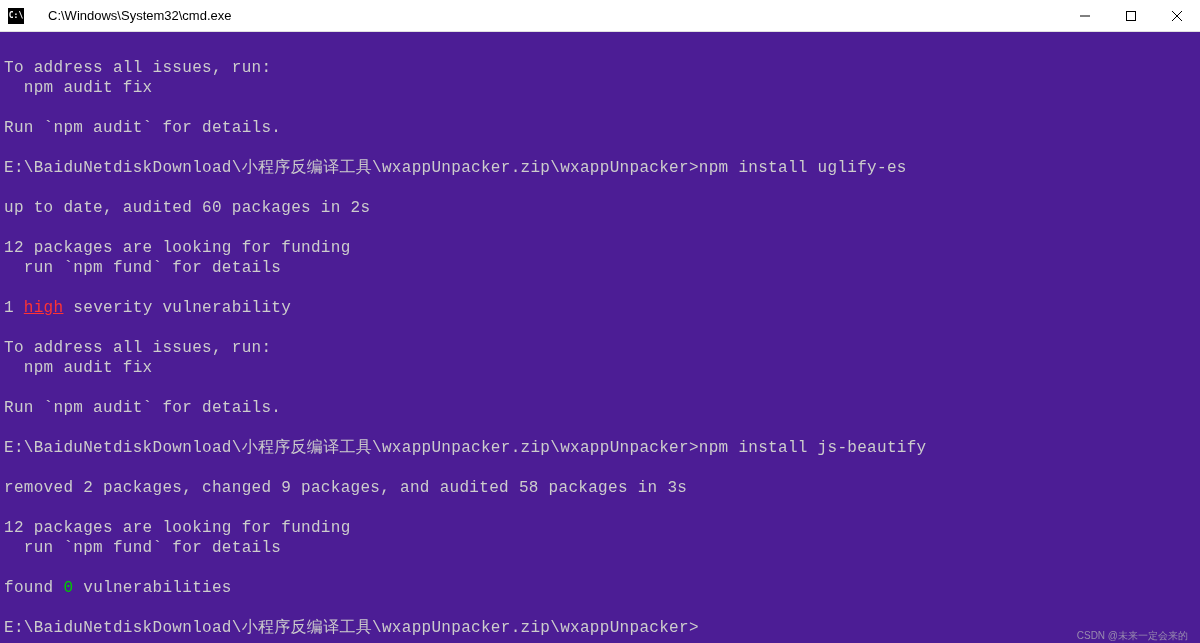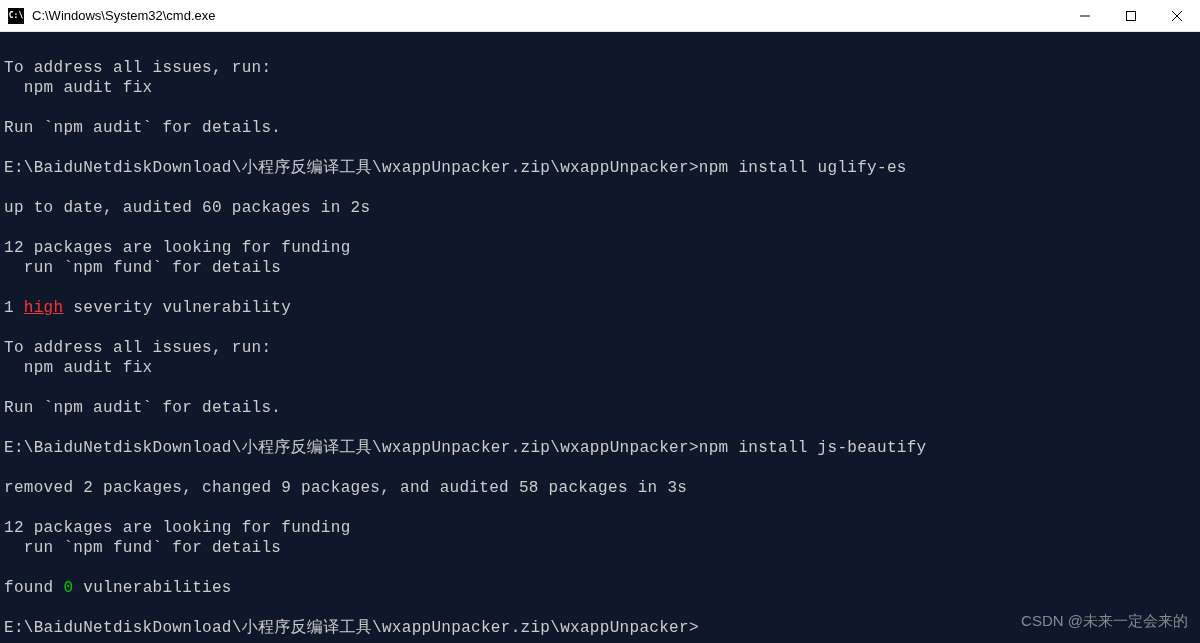--- a/index.html
+++ b/index.html
@@ -33,53 +33,54 @@
       justify-content: center;
       color: #fff;
       font-size: 8px;
       font-weight: bold;
       font-family: monospace;
     }
     .titlebar-text {
       flex: 1;
       font-size: 13px;
       color: #000;
+      margin-left: 16px;
     }
     .window-controls {
       display: flex;
       height: 100%;
     }
     .window-btn {
       width: 46px;
       height: 100%;
       display: flex;
       align-items: center;
       justify-content: center;
       cursor: pointer;
     }
     .terminal {
-      background: #0f172a;
+      background: #4c1d95;
       color: #ccc;
       font-family: "Consolas", "Courier New", monospace;
       font-size: 16px;
       line-height: 20px;
       padding: 6px 4px;
       height: calc(100% - 32px);
       white-space: pre;
       overflow: hidden;
       letter-spacing: 0.3px;
     }
     .red { color: #ff3333; text-decoration: underline; }
     .green { color: #00cc00; }
     .watermark {
       position: absolute;
-      bottom: 12px;
+      bottom: 0;
       right: 12px;
       color: rgba(185,185,185,0.7);
-      font-size: 15px;
+      font-size: 10px;
       font-family: "Microsoft YaHei", sans-serif;
     }
     svg { display: block; }
   </style>
 </head>
 <body>
 
 <div class="titlebar">
   <div class="titlebar-icon">C:\</div>
   <div class="titlebar-text">C:\Windows\System32\cmd.exe</div>

